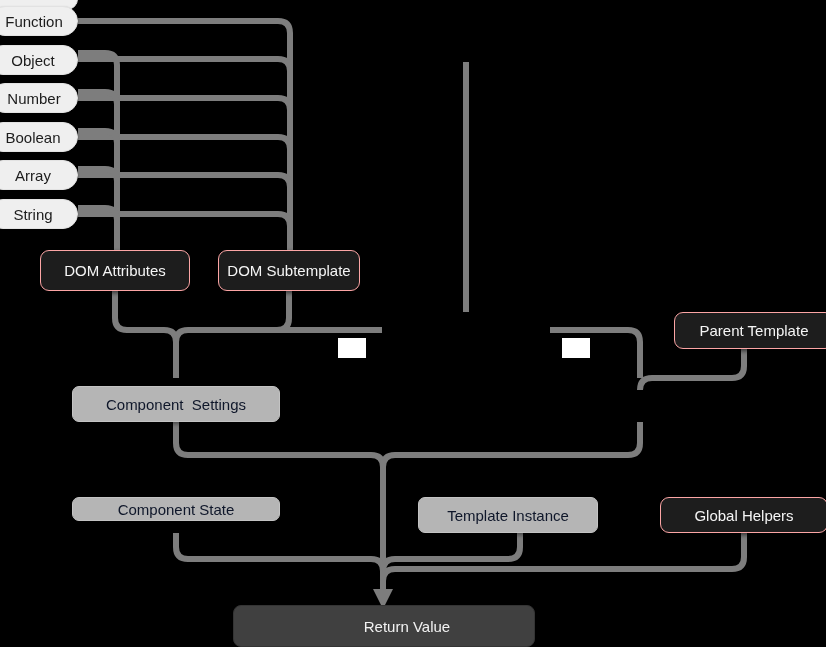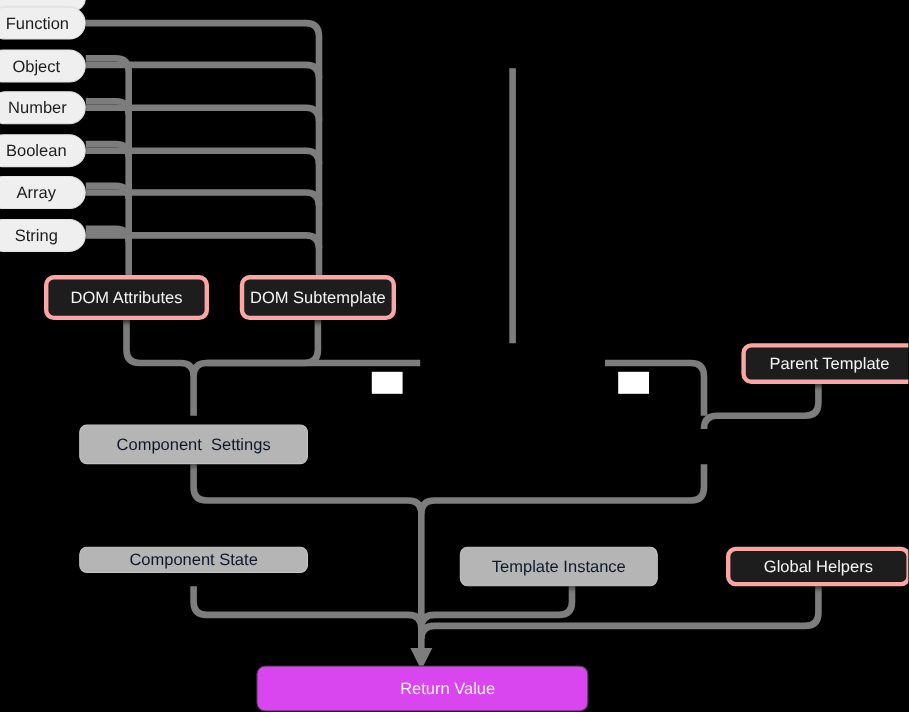--- a/index.html
+++ b/index.html
@@ -42,25 +42,25 @@
     font-size: 15px;
     border: 1px solid #e2e2e2;
     box-shadow: 0 1px 2px rgba(0,0,0,.35);
   }
   
   .dark {
     background: #1d1d1d;
     color: #f5f5f5;
     border-radius: 9px;
     font-size: 15px;
-    border: 4px solid #fca5a5;
+    border: 1px solid #fca5a5;
     box-shadow: 0 2px 4px rgba(0,0,0,.6);
   }
   .dark-wide {
-    background: #d946ef;
+    background: #404040;
     color: #f2f2f2;
     border-radius: 8px;
     font-size: 15px;
     border: 1px solid #343434;
     padding-left: 46px;
   }
   
   .gray {
     background: #b5b5b5;
     color: #0f172a;

